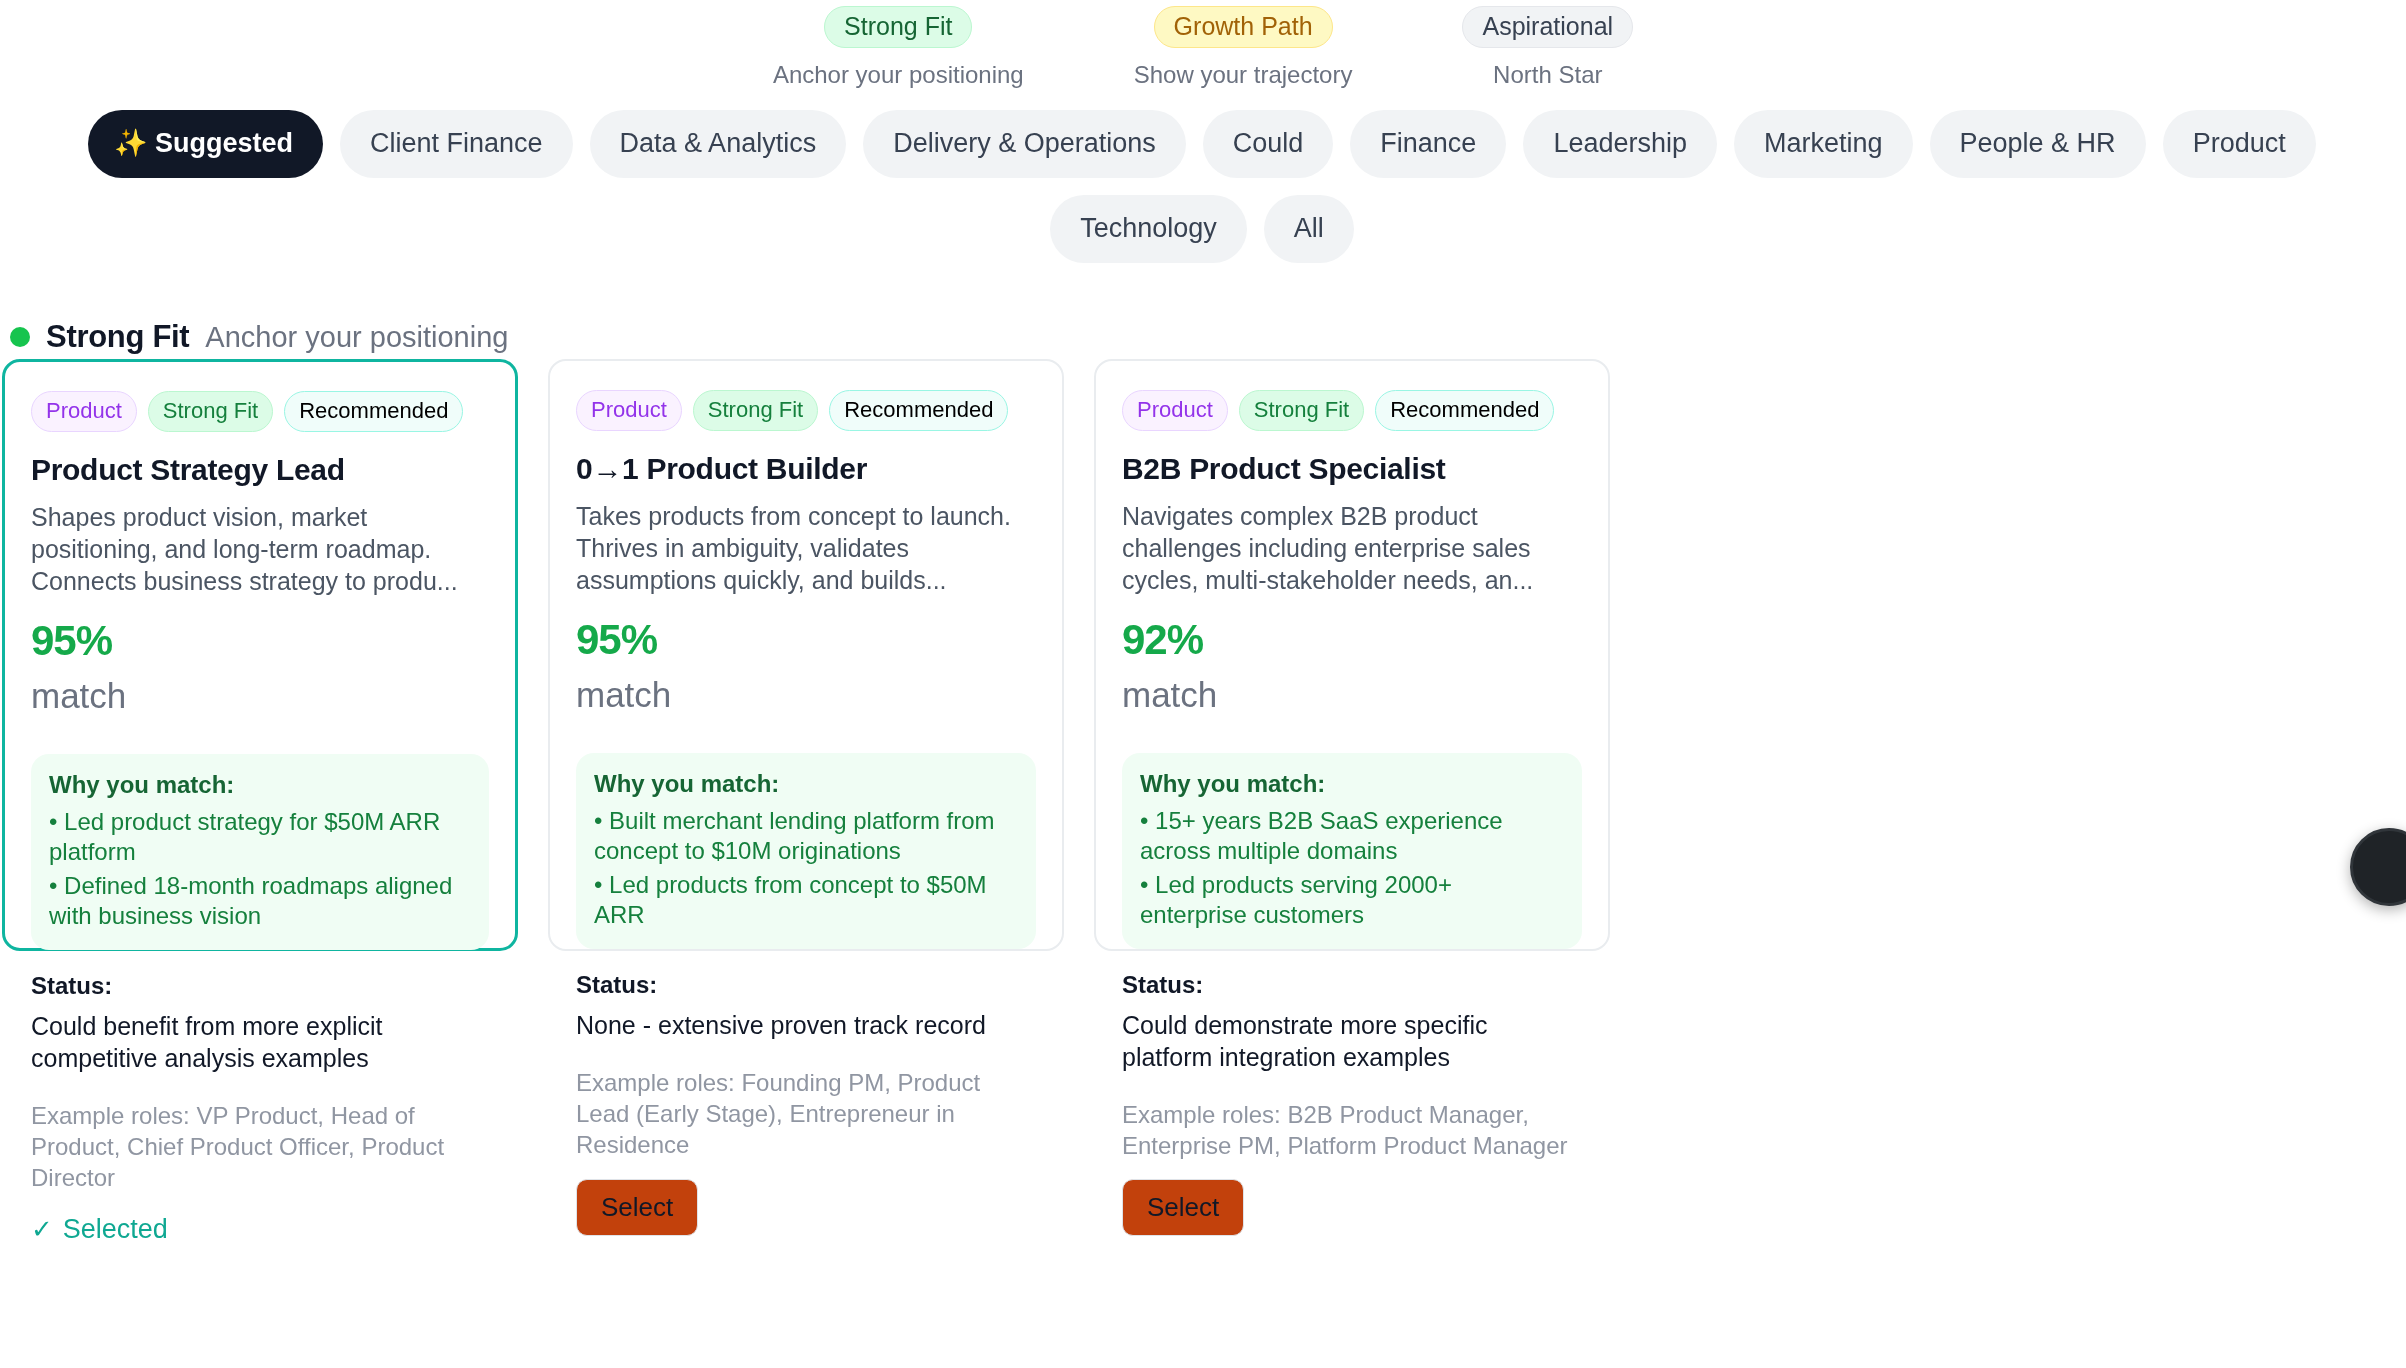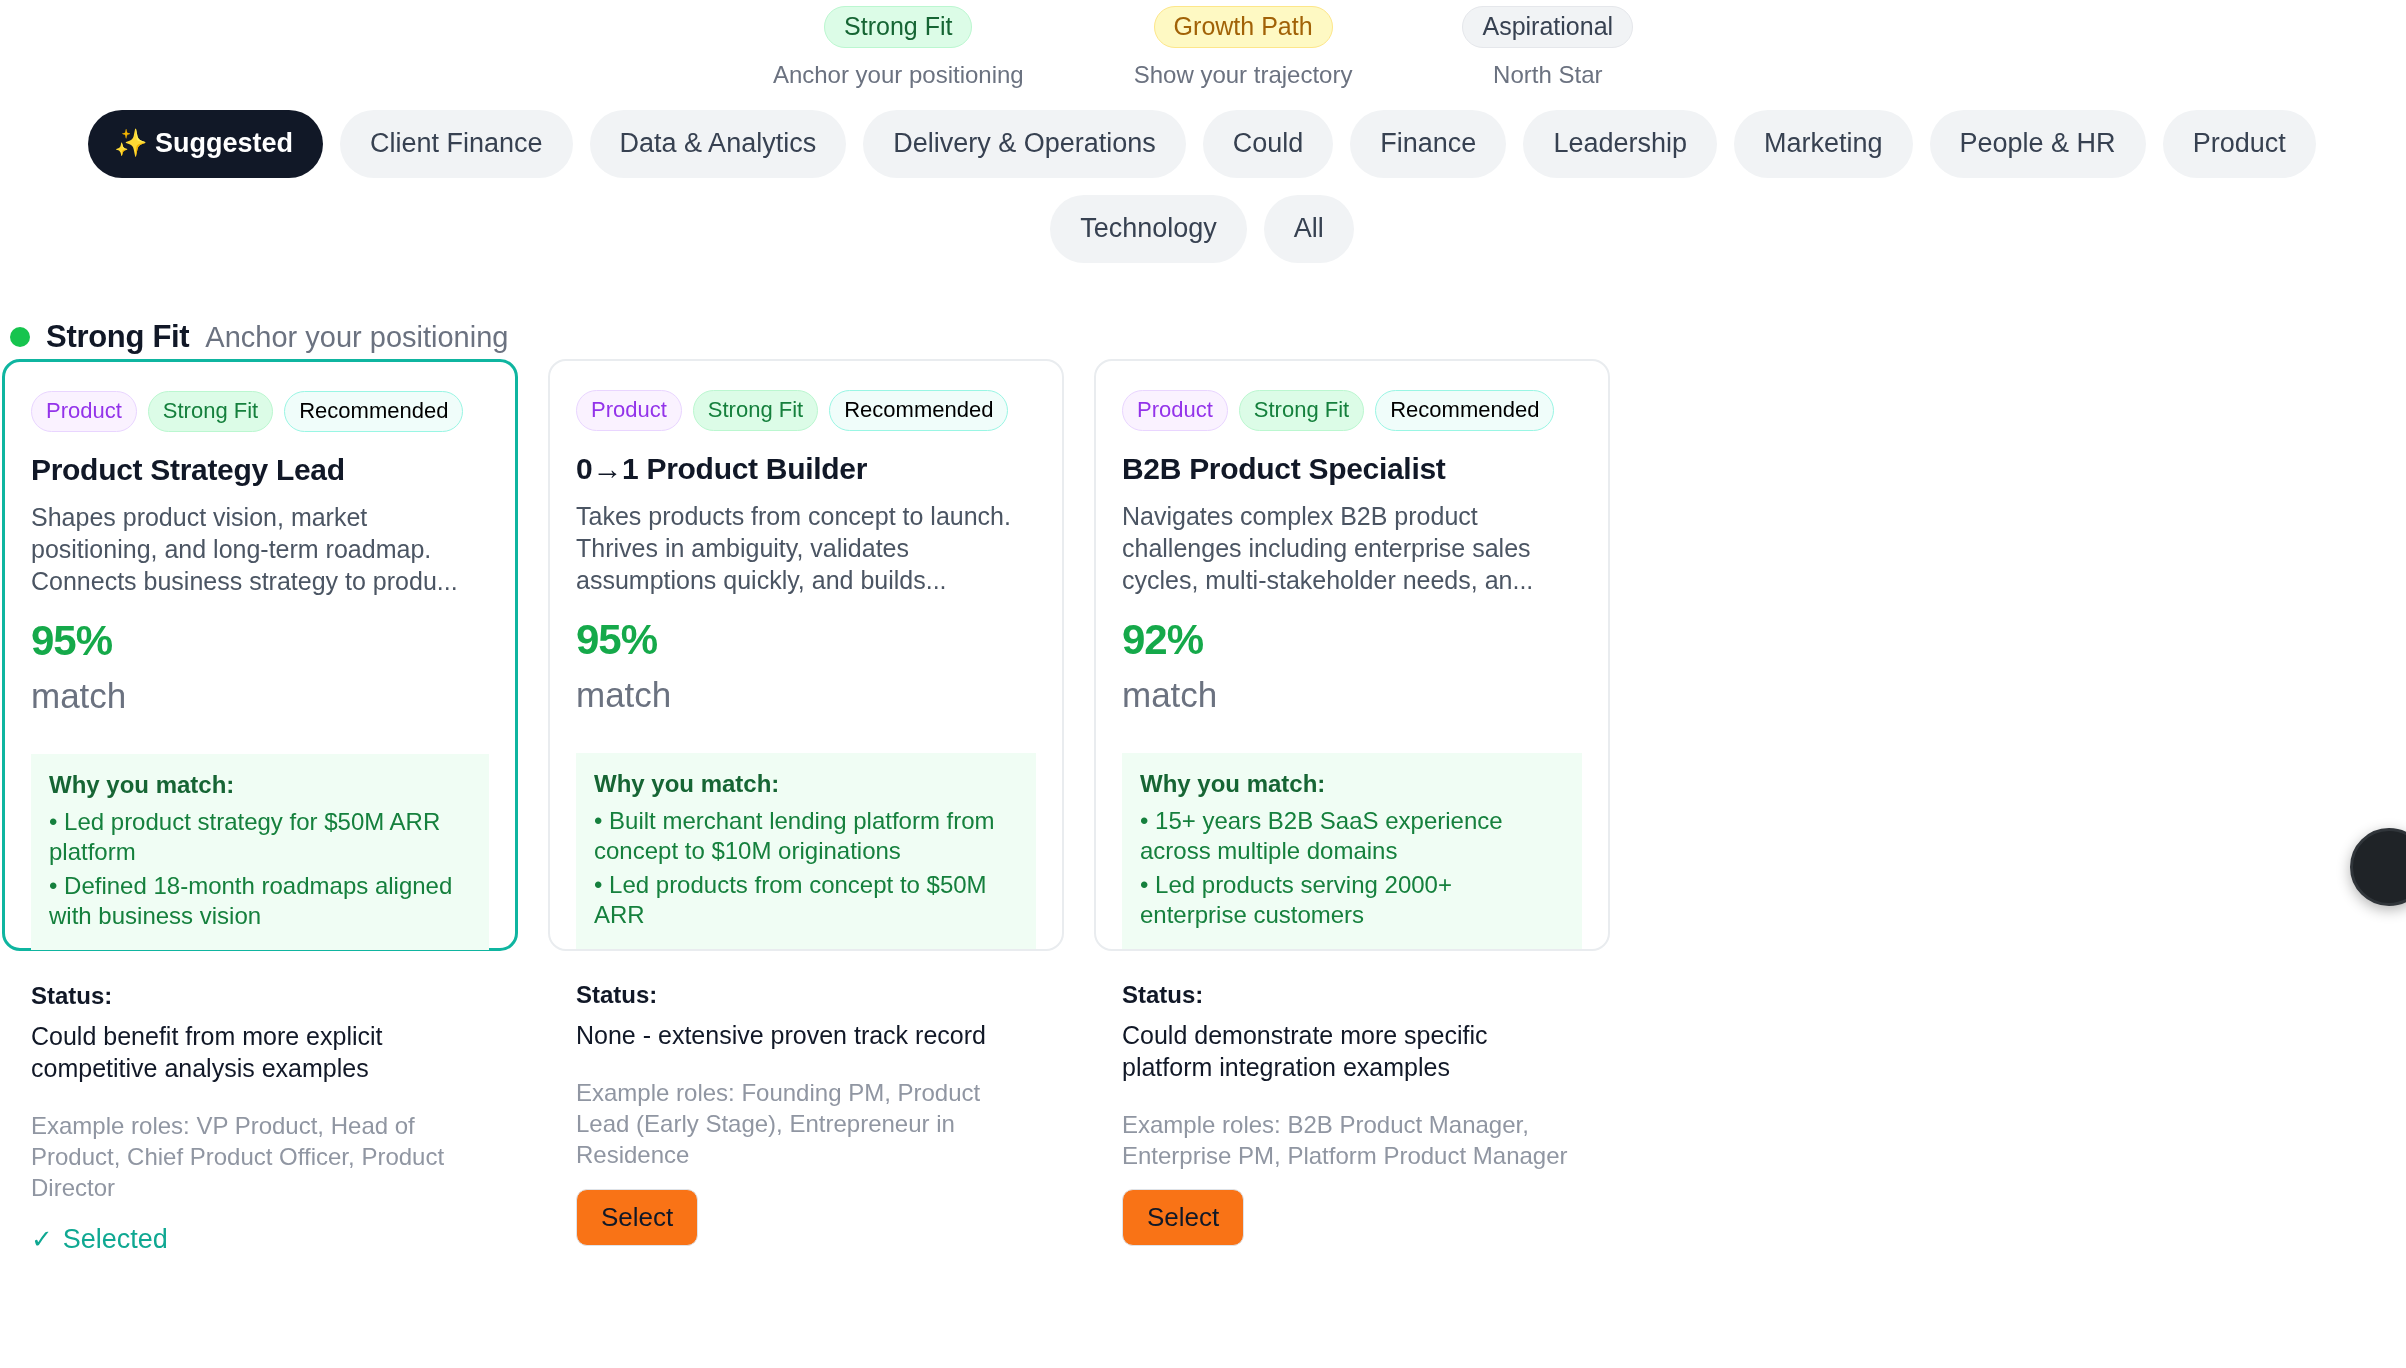--- a/index.html
+++ b/index.html
@@ -213,23 +213,23 @@
     margin-bottom: 24px;
   }
   .progress-fill {
     height: 100%;
     border-radius: 999px;
     background: #16c44e;
   }
 
   .why-box {
     background: #f0fdf4;
-    border-radius: 0;
+    border-radius: 18px;
     padding: 17px 18px 19px;
-    margin-bottom: 32px;
+    margin-bottom: 22px;
   }
   .why-title {
     font-size: 24px;
     color: #166534;
     font-weight: bold;
     margin-bottom: 8px;
   }
   .why-item {
     font-size: 24px;
     line-height: 1.25;
@@ -257,21 +257,21 @@
     padding-top: 26px;
   }
 
   .card-action {
     margin-top: 18px;
   }
   .select-btn {
     font-family: "Liberation Sans", sans-serif;
     font-size: 26px;
     color: #111827;
-    background: #f97316;
+    background: #c2410c;
     border: 1.5px solid #dfe3e8;
     border-radius: 11px;
     padding: 14px 24px 15px;
     cursor: pointer;
     line-height: 1;
   }
   .selected-state {
     display: flex;
     align-items: center;
     gap: 10px;

